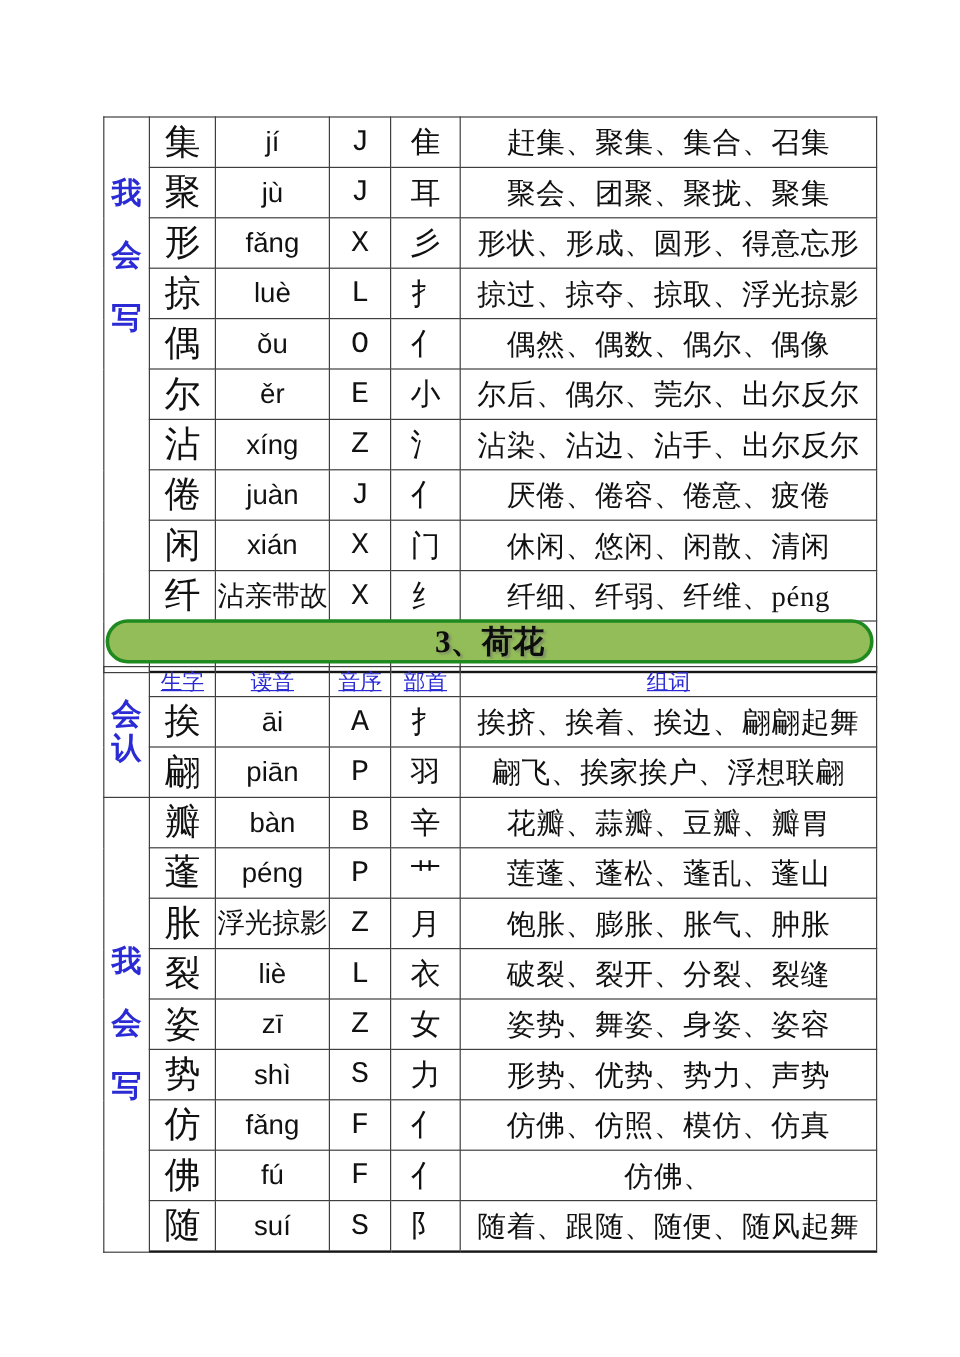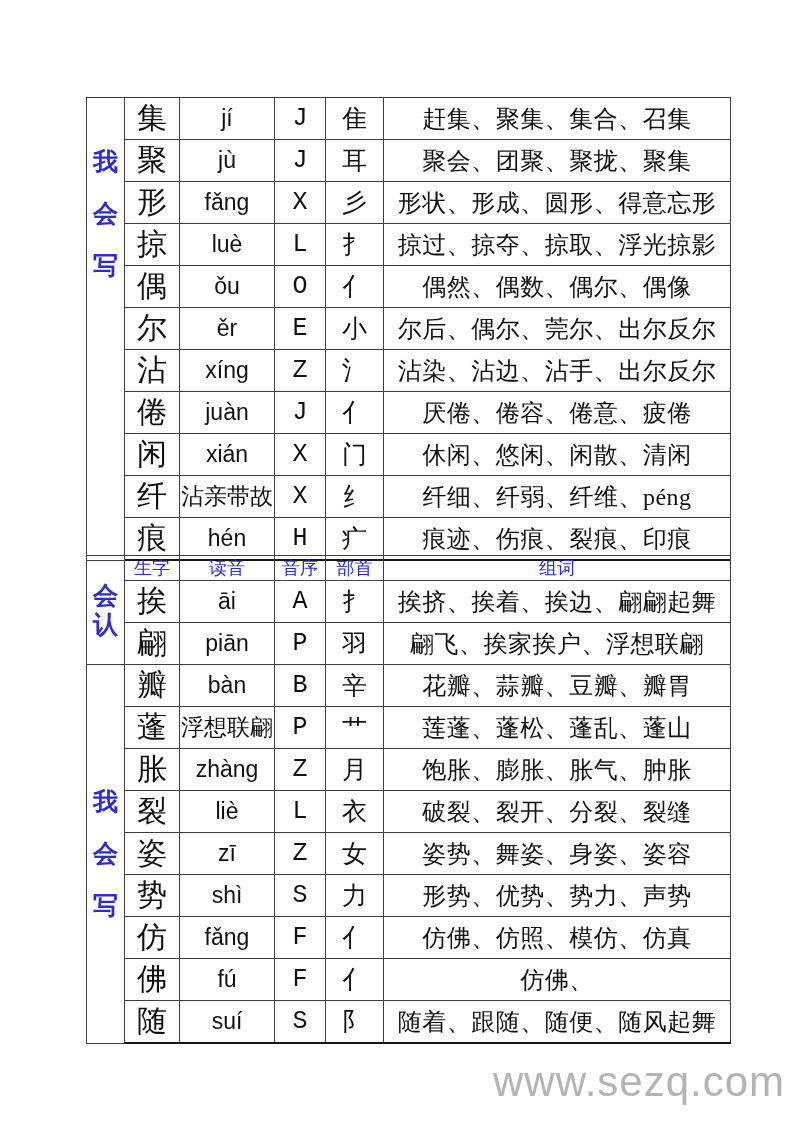--- a/index.html
+++ b/index.html
@@ -28,21 +28,21 @@
   }
   table.grid tr{height:38px;}
   #table2 tr.header-row{height:25px;}
   #table1 tr:last-child td, #table2 tr:last-child td{border-bottom:2px solid var(--grid-heavy);}
 
   .c-char{font-size:30px;}
   .c-pinyin{font-family:Liberation Sans, sans-serif;font-size:23px;}
   .c-letter{font-family:"Liberation Mono","DejaVu Sans Mono",monospace;font-size:25px;}
   .c-radical{font-size:25px;}
   .c-words{font-size:24px;text-align:left;padding-left:15px;letter-spacing:0.5px;}
-  .h-cell{font-size:18px;font-weight:bold;color:var(--blue);}
+  .h-cell{font-size:18px;font-weight:bold;color:var(--blue);text-decoration:underline;}
 
   .c-label{vertical-align:middle;}
   .c-label.label-top{vertical-align:top;}
   .label-stack{display:flex;flex-direction:column;align-items:center;color:var(--blue);}
   .label-char{font-size:25px;font-weight:bold;display:block;}
   .label-top .label-stack{padding-top:38px;}
   .label-top .label-char{line-height:52px;}
   .label-mid .label-char{line-height:29px;}
   .label-center .label-char{line-height:52px;}
 
@@ -157,20 +157,23 @@
         <tr>
           <td class="c-char">痕</td>
           <td class="c-pinyin">hén</td>
           <td class="c-letter">H</td>
           <td class="c-radical">疒</td>
           <td class="c-words">痕迹、伤痕、裂痕、印痕</td>
         </tr>
       </tbody>
   </table>
 
+  <div class="banner">
+    <span class="banner-title">3、荷花</span>
+  </div>
 
   <table class="grid" id="table2">
     <colgroup>
       <col style="width:38px">
         <col style="width:55px">
         <col style="width:95px">
       <col style="width:51px">
         <col style="width:58px">
         <col style="width:347px">
     </colgroup>
@@ -211,28 +214,28 @@
             </div>
           </td>
           <td class="c-char">瓣</td>
           <td class="c-pinyin">bàn</td>
           <td class="c-letter">B</td>
           <td class="c-radical">辛</td>
           <td class="c-words">花瓣、蒜瓣、豆瓣、瓣胃</td>
         </tr>
         <tr>
           <td class="c-char">蓬</td>
-          <td class="c-pinyin">浮想联翩</td>
+          <td class="c-pinyin">péng</td>
           <td class="c-letter">P</td>
           <td class="c-radical">艹</td>
           <td class="c-words">莲蓬、蓬松、蓬乱、蓬山</td>
         </tr>
         <tr>
           <td class="c-char">胀</td>
-          <td class="c-pinyin">zhàng</td>
+          <td class="c-pinyin">浮光掠影</td>
           <td class="c-letter">Z</td>
           <td class="c-radical">月</td>
           <td class="c-words">饱胀、膨胀、胀气、肿胀</td>
         </tr>
         <tr>
           <td class="c-char">裂</td>
           <td class="c-pinyin">liè</td>
           <td class="c-letter">L</td>
           <td class="c-radical">衣</td>
           <td class="c-words">破裂、裂开、分裂、裂缝</td>
@@ -268,15 +271,14 @@
         <tr>
           <td class="c-char">随</td>
           <td class="c-pinyin">suí</td>
           <td class="c-letter">S</td>
           <td class="c-radical">阝</td>
           <td class="c-words">随着、跟随、随便、随风起舞</td>
         </tr>
       </tbody>
   </table>
 
-  <div class="watermark">www.sezq.com</div>
 
 </div>
 
 </body></html>

